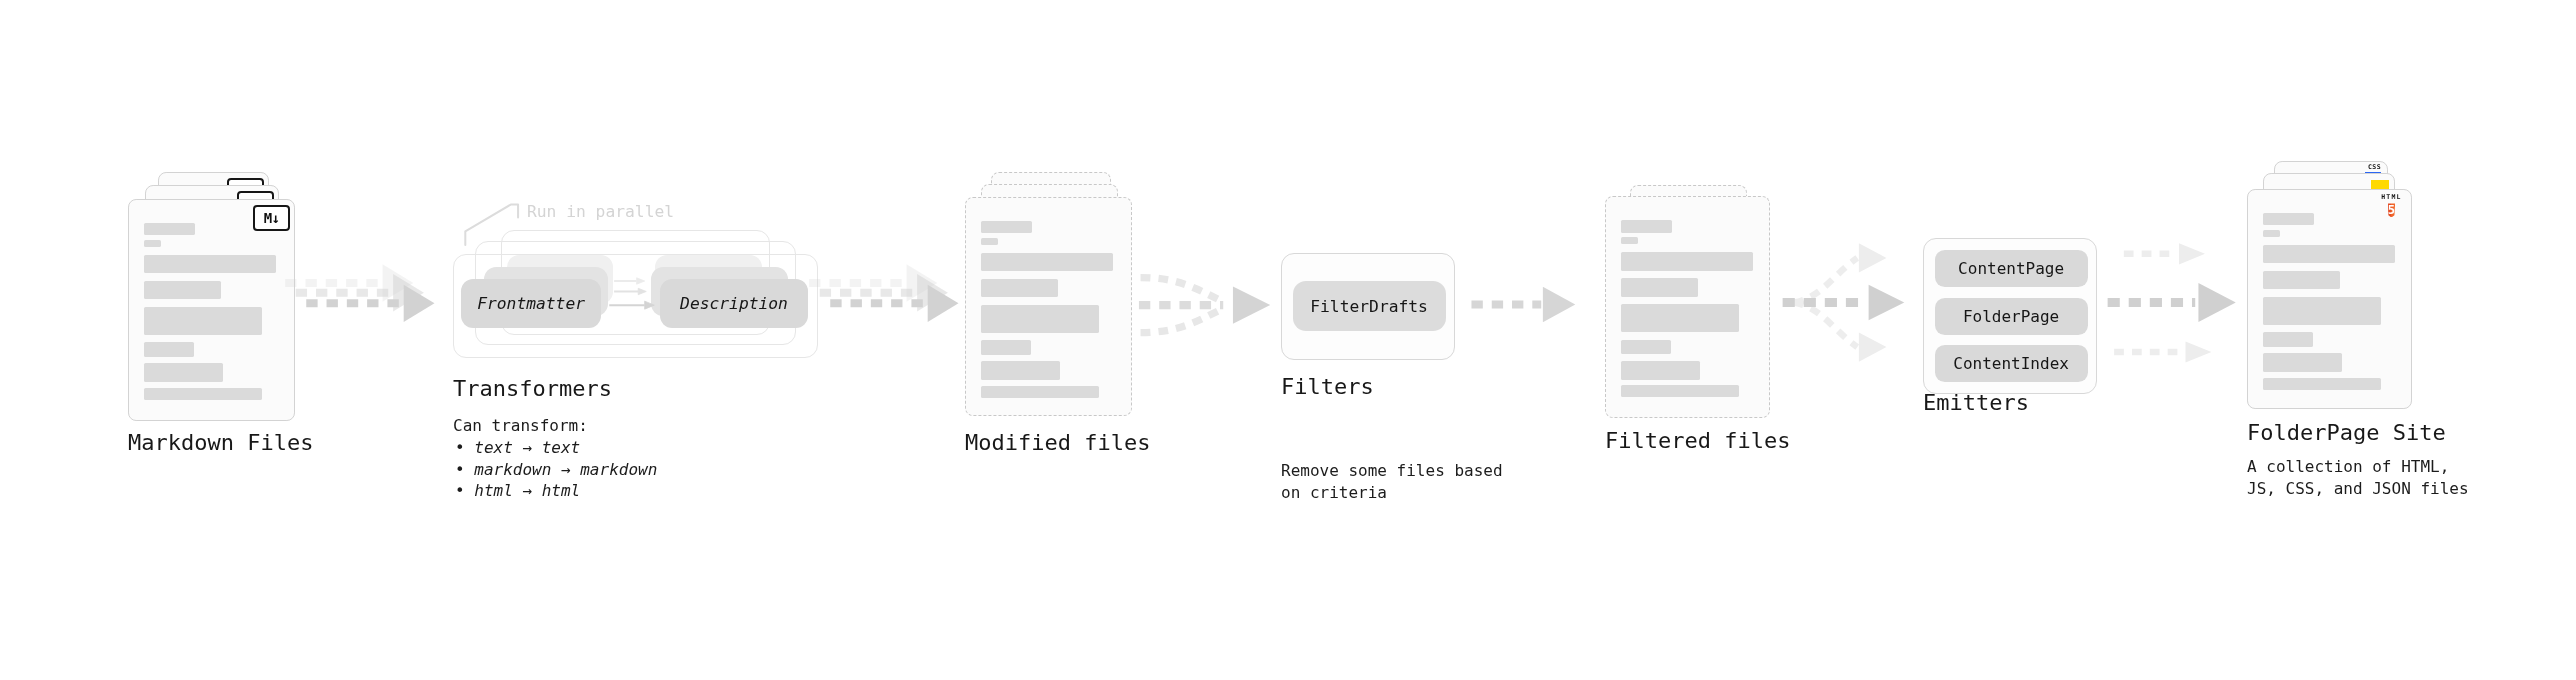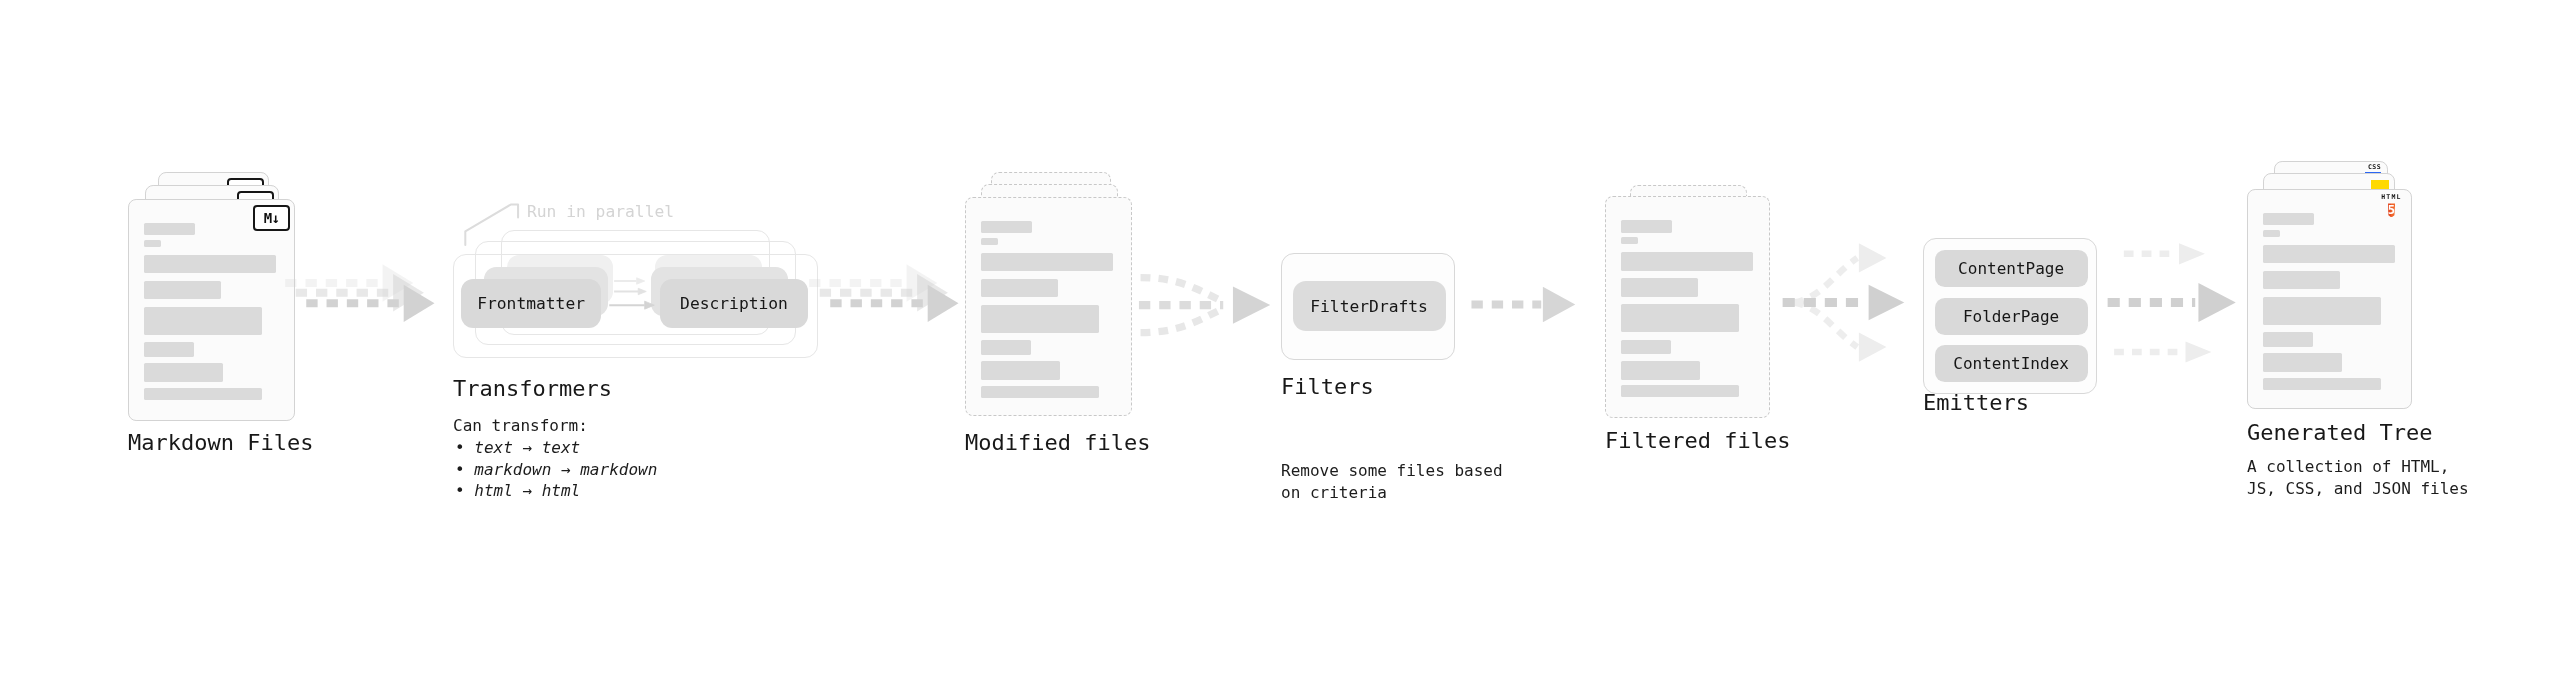--- a/index.html
+++ b/index.html
@@ -101,21 +101,21 @@
         <line class="flow-dash" x1="4" y1="57" x2="122" y2="57"></line>
         <polygon class="flow-head" points="124,34 124,80 162,57"></polygon>
       </g>
   </svg>
 
   <svg class="abs" style="left:458px;top:198px;" width="69" height="52" viewBox="0 0 85 64">
     <polyline class="callout" points="9,58 9,41 65,8 74,8 74,24"></polyline>
   </svg>
   <div class="annotation" style="left:527px;top:202px;">Run in parallel</div>
 
-  <div class="abs" style="left:453px;top:230px;width:366px;height:108px;">
+  <div class="abs" style="left:453px;top:230px;width:366px;height:108px;font-style:italic;">
     <div class="ghost-box" style="left:48px;top:0;width:269px;height:105px;"></div>
     <div class="ghost-box" style="left:22px;top:11.4px;width:321px;height:104px;"></div>
     <div class="ghost-box" style="left:0;top:23.6px;width:365px;height:104px;"></div>
 
     <div class="pill g2" style="left:54px;top:25px;width:106px;height:49px;"></div>
     <div class="pill g1" style="left:31px;top:37px;width:124px;height:49px;"></div>
     <div class="pill g2" style="left:202px;top:25px;width:107px;height:49px;"></div>
     <div class="pill g1" style="left:198px;top:37px;width:137px;height:49px;"></div>
 
     <svg class="abs" style="left:156px;top:47px;" width="52" height="37" viewBox="0 0 64 46">
@@ -258,18 +258,18 @@
           <i style="width: 17px; height: 6.5px; margin-bottom: 8.1px;"></i>
           <i style="width: 132px; height: 18.7px; margin-bottom: 7.3px;"></i>
           <i style="width: 77px; height: 18.7px; margin-bottom: 7.3px;"></i>
           <i style="width: 118px; height: 28.4px; margin-bottom: 7.3px;"></i>
           <i style="width: 50px; height: 14.6px; margin-bottom: 6.5px;"></i>
           <i style="width: 79px; height: 18.7px; margin-bottom: 5.7px;"></i>
           <i style="width: 118px; height: 12.2px; margin-bottom: 0px;"></i>
         </div>
     </div>
   </div>
-  <div class="title" style="left:2247px;top:421px;">Generated Tree</div>
+  <div class="title" style="left:2247px;top:421px;">FolderPage Site</div>
   <div class="caption" style="left:2247px;top:456px;">A collection of HTML,
 JS, CSS, and JSON files</div>
 
 </div>
 
 
 </body></html>

